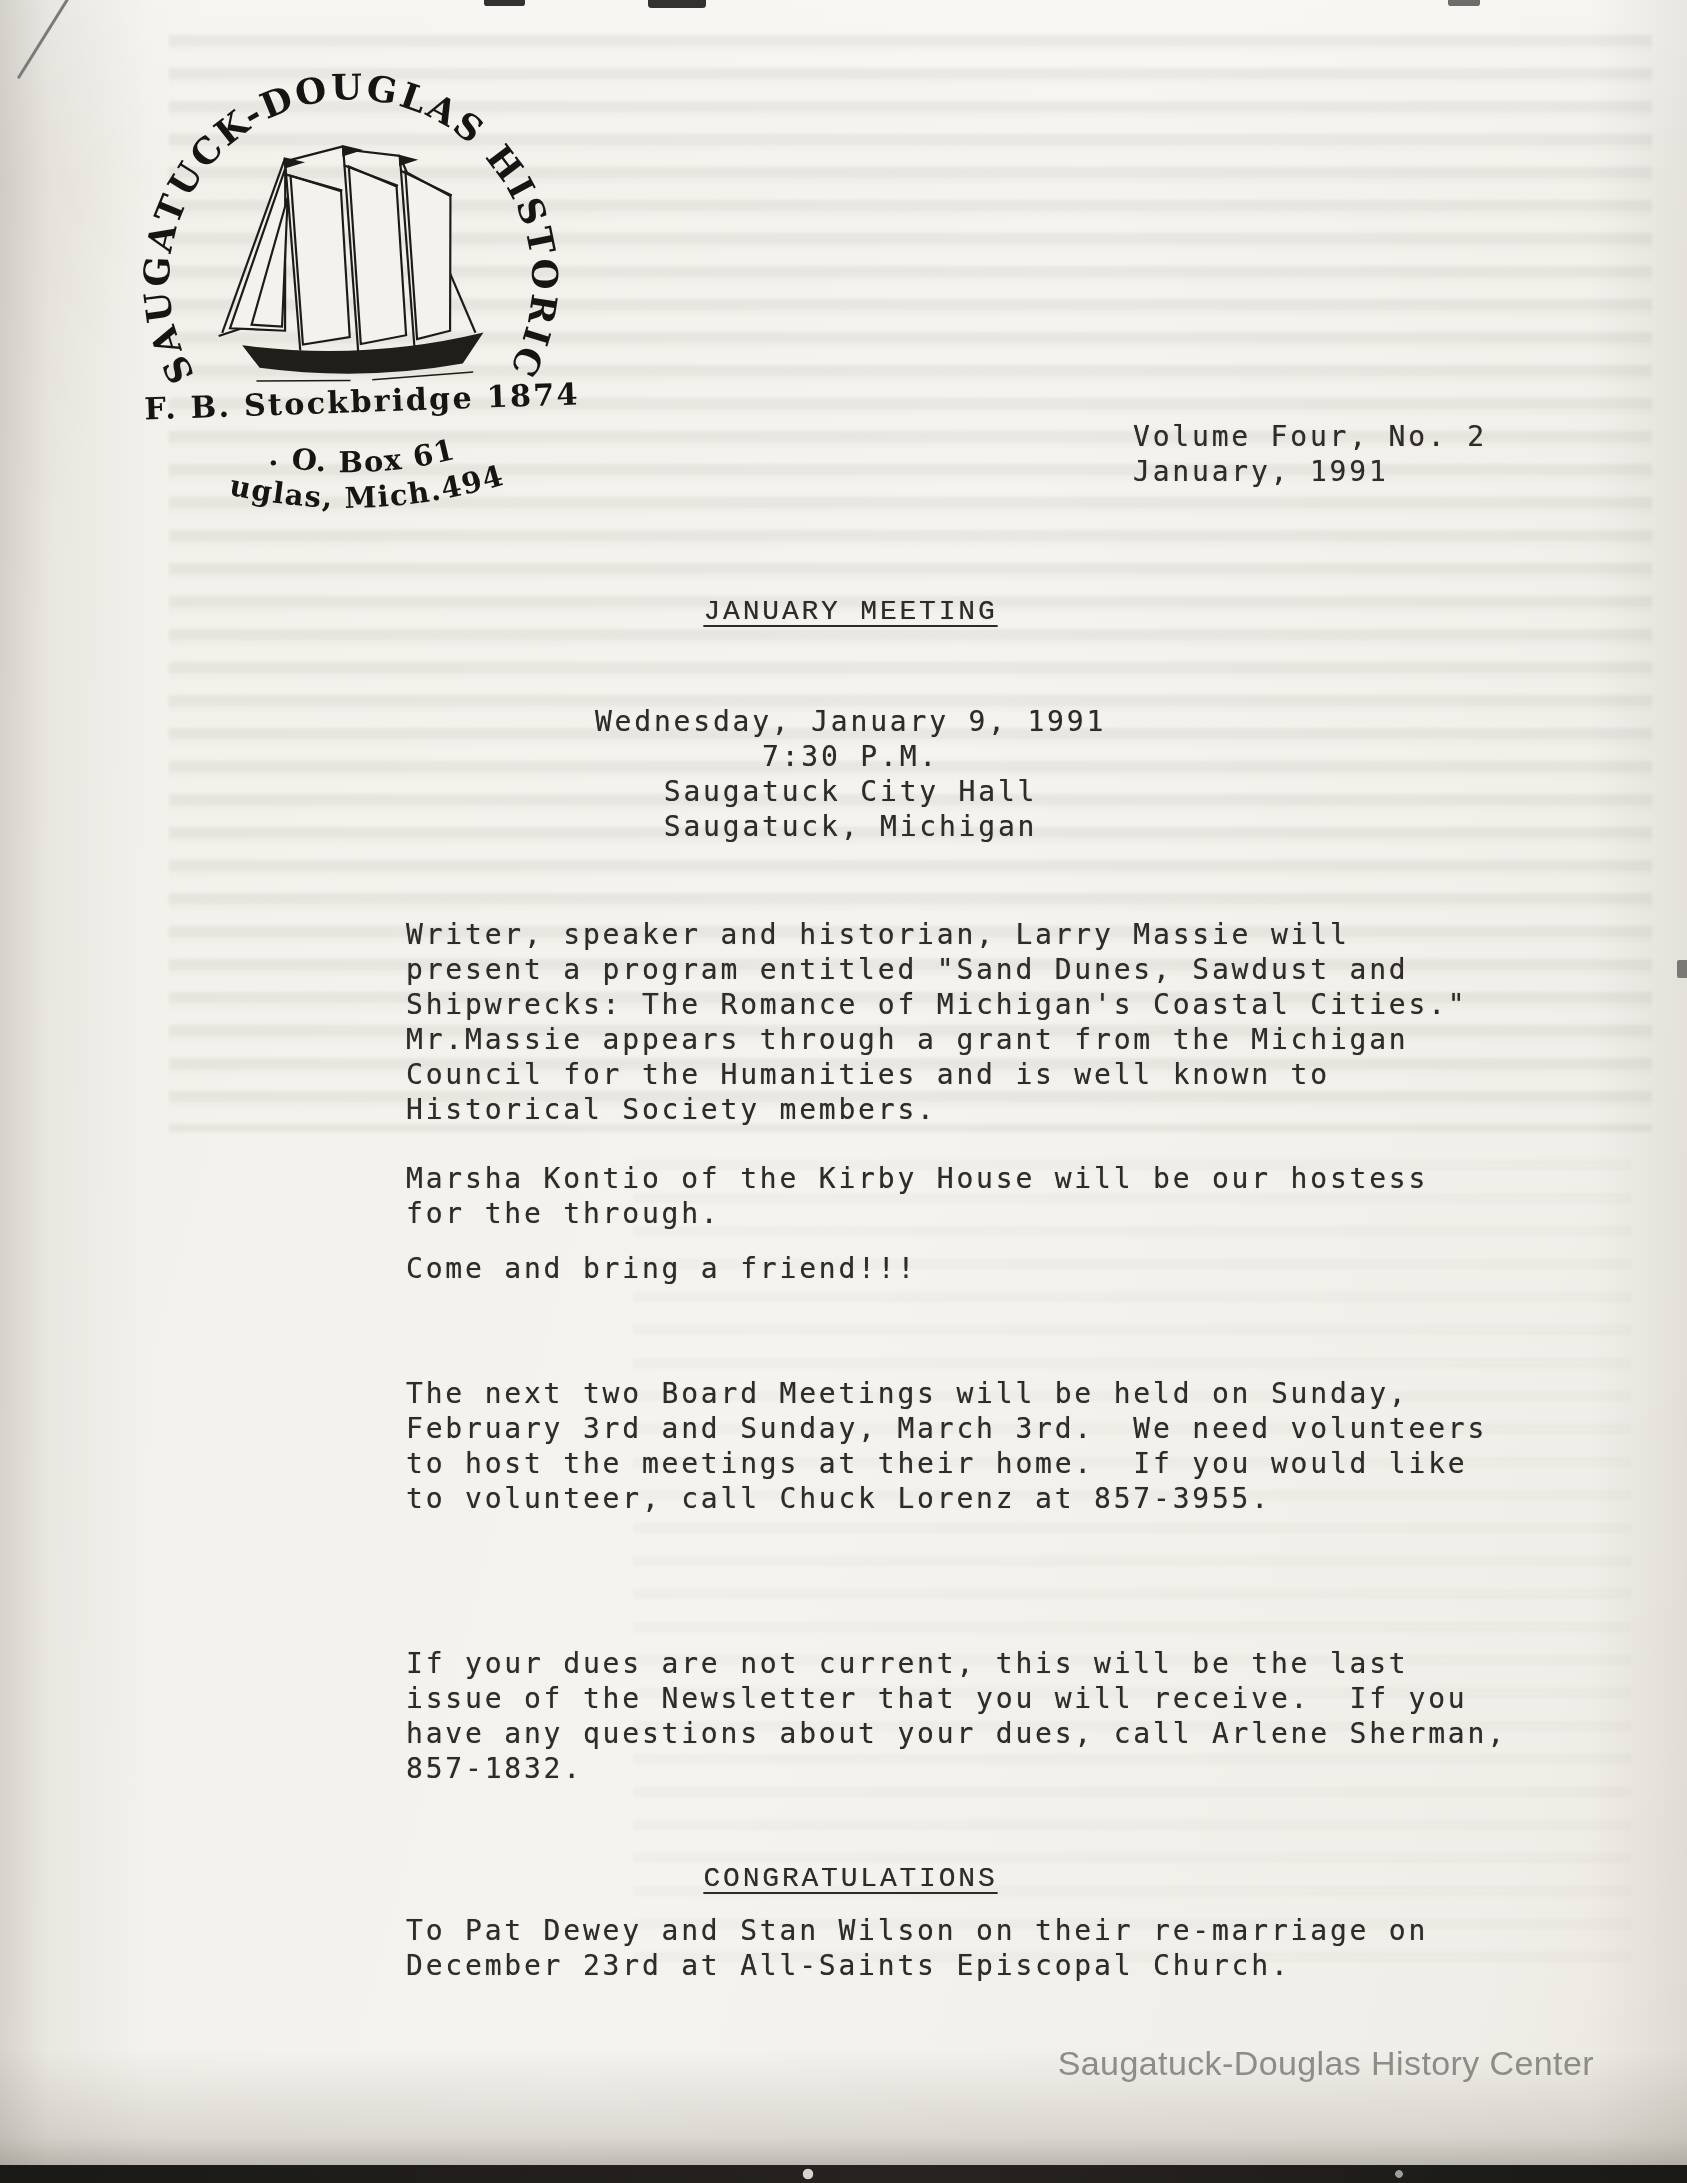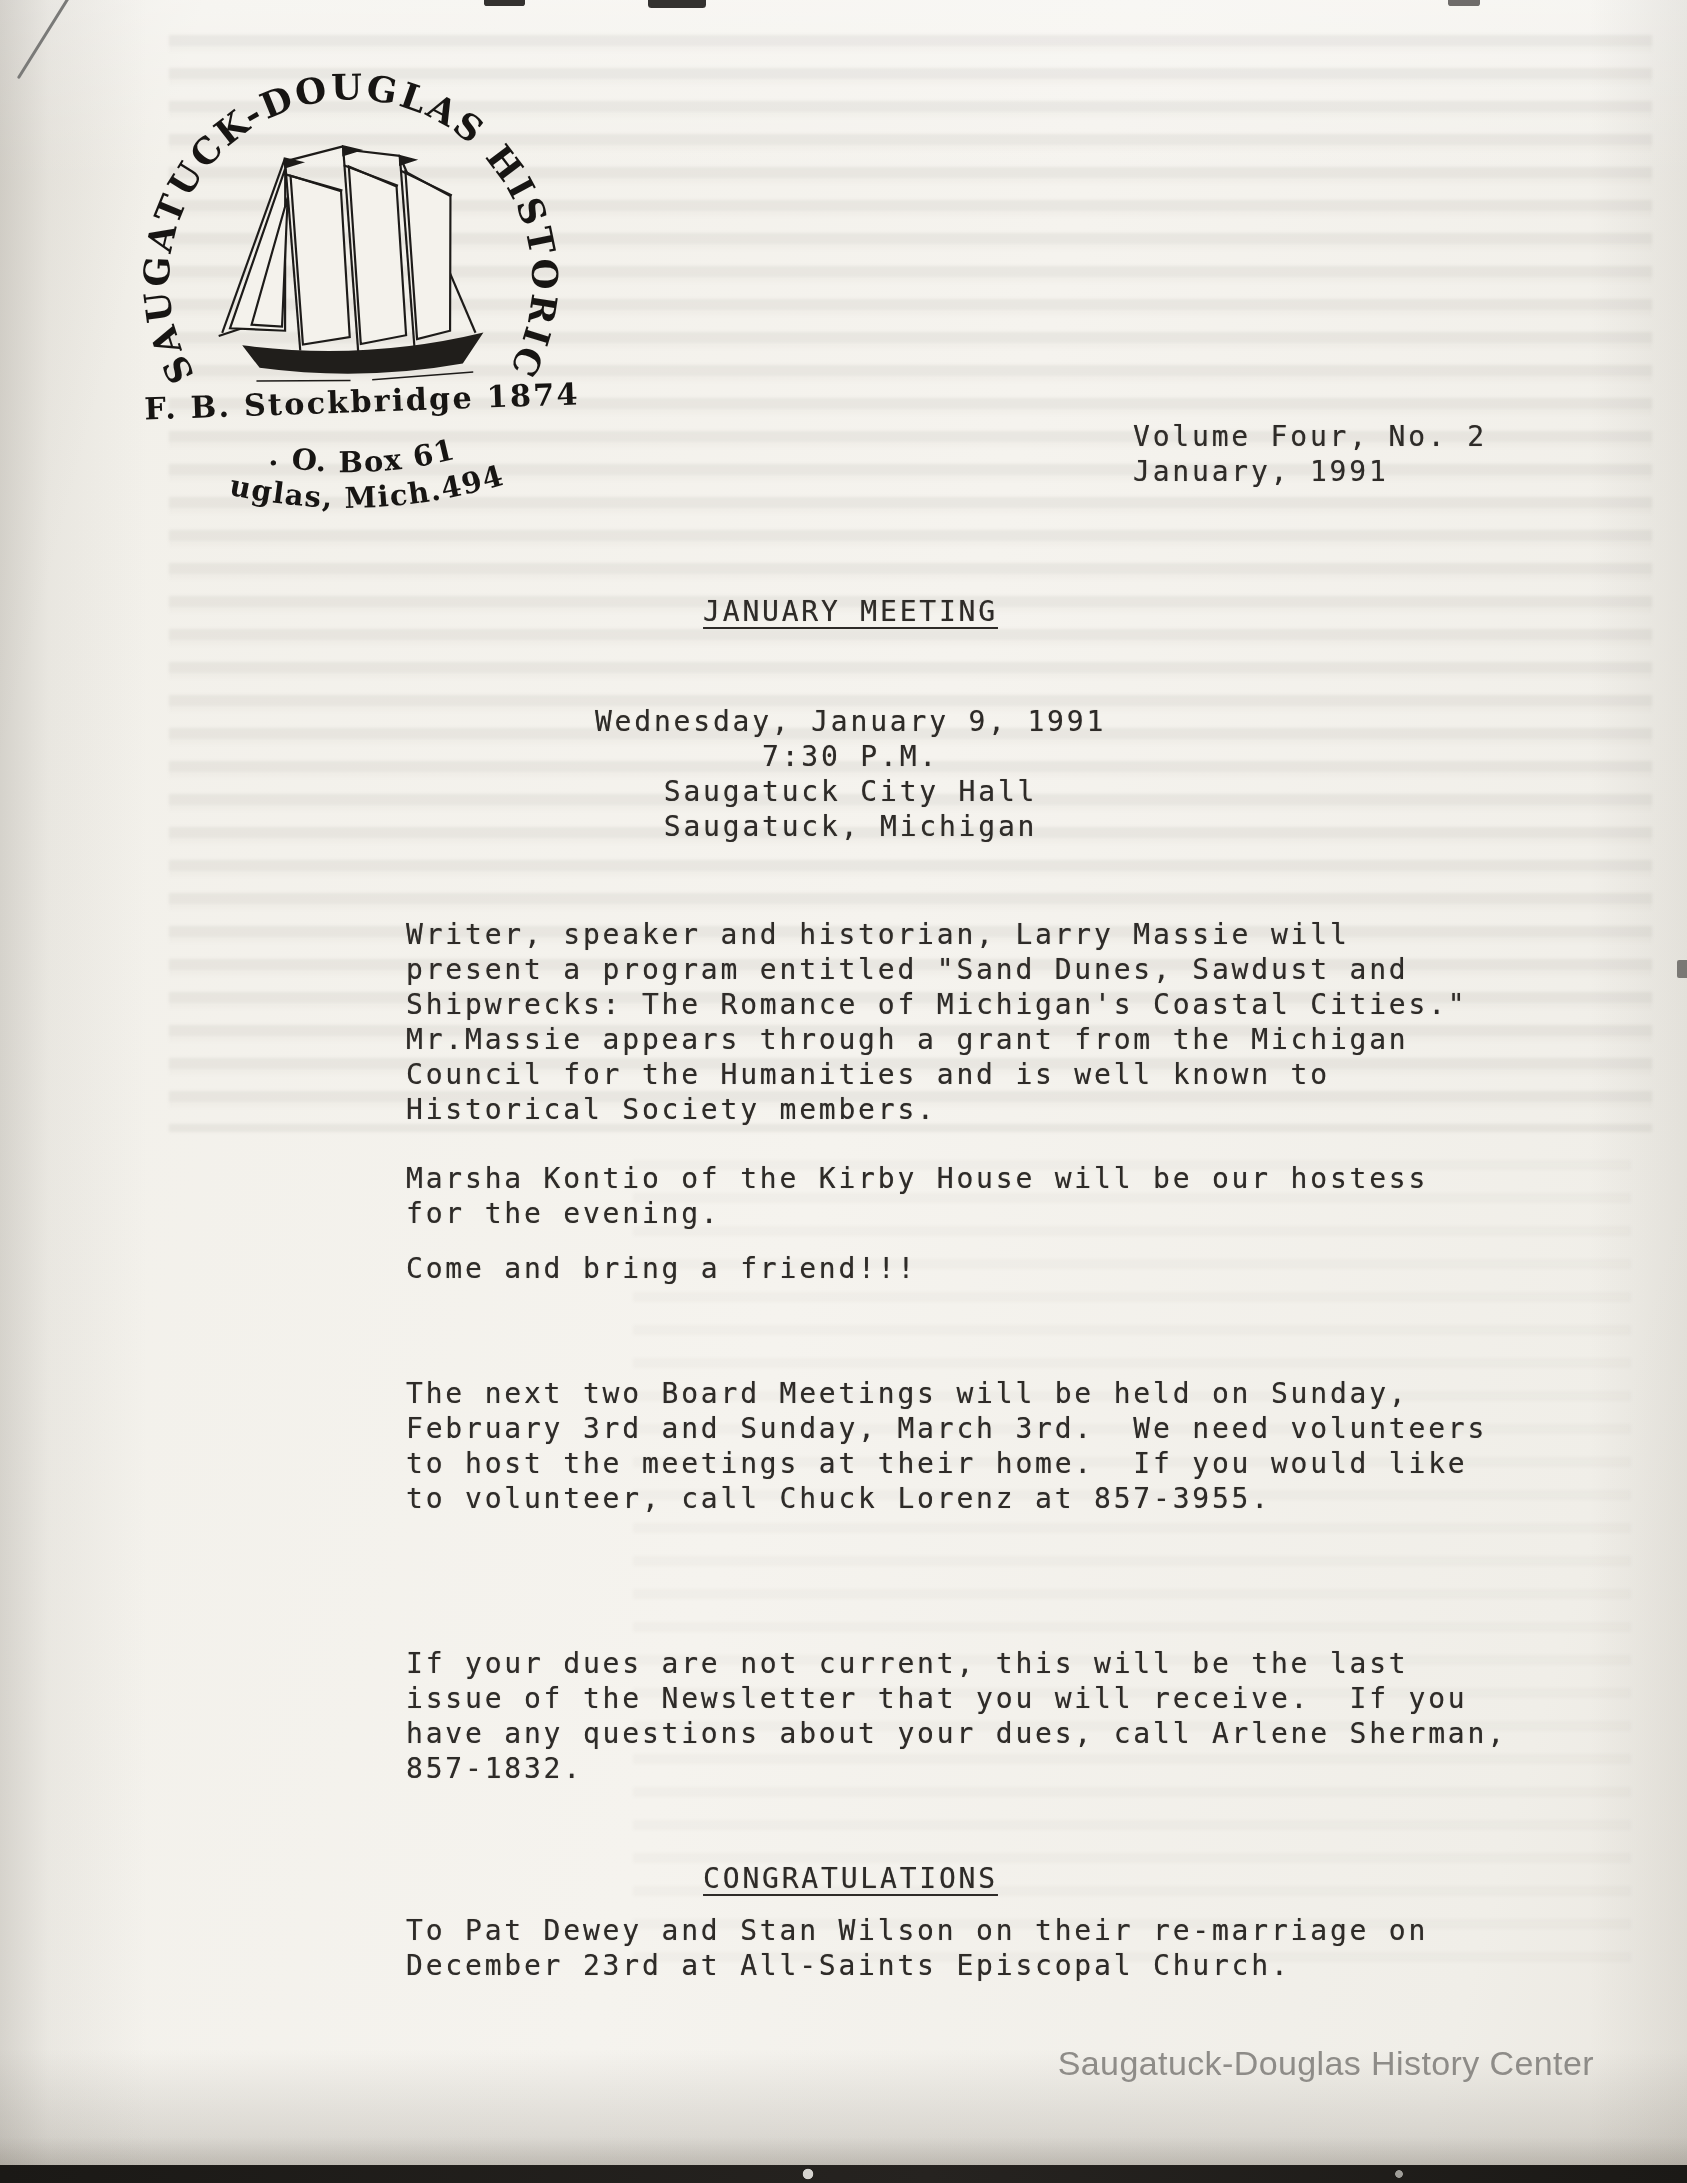--- a/index.html
+++ b/index.html
@@ -34,21 +34,21 @@
       rgba(108,103,97,0.07) 0 10.5px,
       rgba(108,103,97,0) 10.5px 33px);
   }
   .type {
     position:absolute; font-size:28px; line-height:35px; letter-spacing:2.8px;
     color:#2e2b28; white-space:pre;
     text-shadow:0 0 0.7px rgba(46,43,40,0.55);
   }
   .centered { left:397px; width:907px; text-align:center; }
   .section-title {
-    text-decoration:underline; text-underline-offset:6.3px; text-decoration-thickness:2.1px;
+    text-decoration:underline; text-underline-offset:6.3px; text-decoration-thickness:2.1px;font-family:Liberation Mono, monospace;
   }
   .body-col { left:406px; }
   .watermark {
     position:absolute; top:2044px; right:93px;
     font-family:"Liberation Sans",sans-serif; font-size:34px; letter-spacing:0.4px;
     color:#8e8c88; white-space:pre;
   }
   .logo { position:absolute; left:109px; top:63px; width:499px; height:471px; transform:rotate(-2deg); }
   
   .corner-line { position:absolute; left:18.3px; top:77px; width:105px; height:2.8px;
@@ -149,21 +149,21 @@
 Saugatuck, Michigan</div>
 
   <div class="type body-col" style="top:917px;">Writer, speaker and historian, Larry Massie will
 present a program entitled "Sand Dunes, Sawdust and
 Shipwrecks: The Romance of Michigan's Coastal Cities."
 Mr.Massie appears through a grant from the Michigan
 Council for the Humanities and is well known to
 Historical Society members.</div>
 
   <div class="type body-col" style="top:1161px;">Marsha Kontio of the Kirby House will be our hostess
-for the evening.</div>
+for the through.</div>
 
   <div class="type body-col" style="top:1251px;">Come and bring a friend!!!</div>
 
 
   <div class="type body-col" style="top:1376px;">The next two Board Meetings will be held on Sunday,
 February 3rd and Sunday, March 3rd.  We need volunteers
 to host the meetings at their home.  If you would like
 to volunteer, call Chuck Lorenz at 857-3955.</div>
 
 

